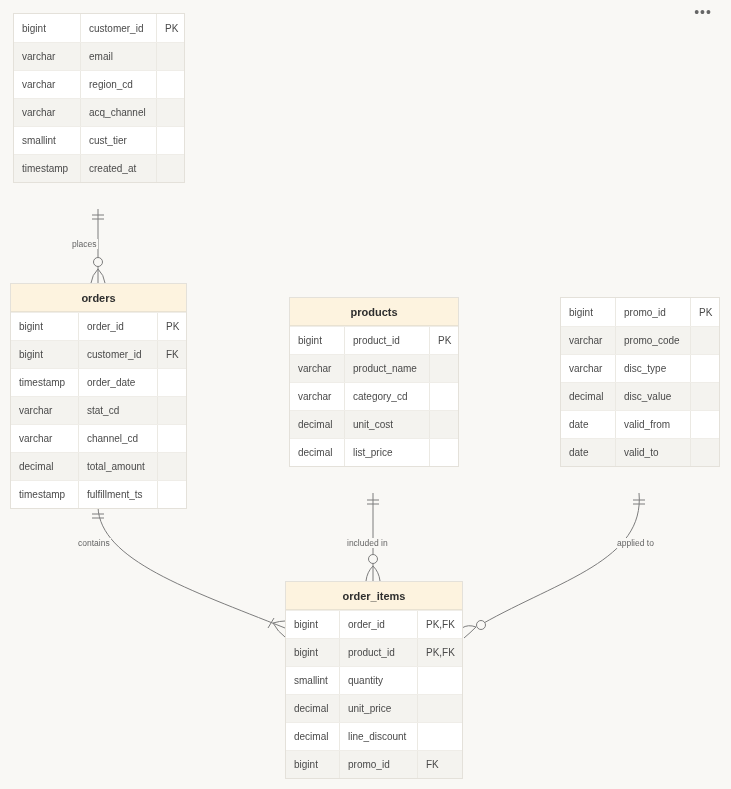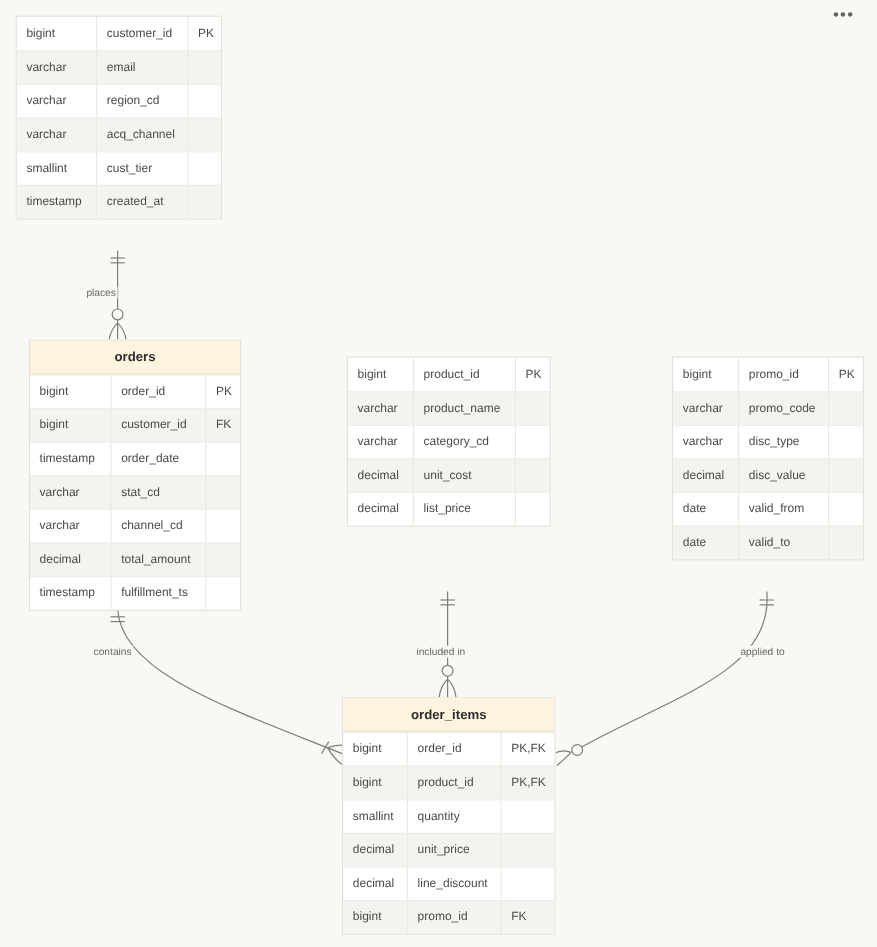--- a/index.html
+++ b/index.html
@@ -125,21 +125,21 @@
       <div class="cell" style="width:76px">cust_tier</div>
       <div class="cell" style="flex:1"></div>
     </div>
     <div class="row alt">
       <div class="cell" style="width:66px">timestamp</div>
       <div class="cell" style="width:76px">created_at</div>
       <div class="cell" style="flex:1"></div>
     </div>
   </div>
 
-  <div class="entity" style="left:24px; top:283px; width:177px;">
+  <div class="entity" style="left:10px; top:283px; width:177px;">
     <div class="entity-header">orders</div>
     <div class="row">
       <div class="cell" style="width:67px">bigint</div>
       <div class="cell" style="width:79px">order_id</div>
       <div class="cell" style="flex:1">PK</div>
     </div>
     <div class="row alt">
       <div class="cell" style="width:67px">bigint</div>
       <div class="cell" style="width:79px">customer_id</div>
       <div class="cell" style="flex:1">FK</div>
@@ -165,20 +165,21 @@
       <div class="cell" style="flex:1"></div>
     </div>
     <div class="row">
       <div class="cell" style="width:67px">timestamp</div>
       <div class="cell" style="width:79px">fulfillment_ts</div>
       <div class="cell" style="flex:1"></div>
     </div>
   </div>
 
   <div class="entity" style="left:289px; top:297px; width:170px;">
+    <div class="entity-header">products</div>
     <div class="row">
       <div class="cell" style="width:54px">bigint</div>
       <div class="cell" style="width:85px">product_id</div>
       <div class="cell" style="flex:1">PK</div>
     </div>
     <div class="row alt">
       <div class="cell" style="width:54px">varchar</div>
       <div class="cell" style="width:85px">product_name</div>
       <div class="cell" style="flex:1"></div>
     </div>

